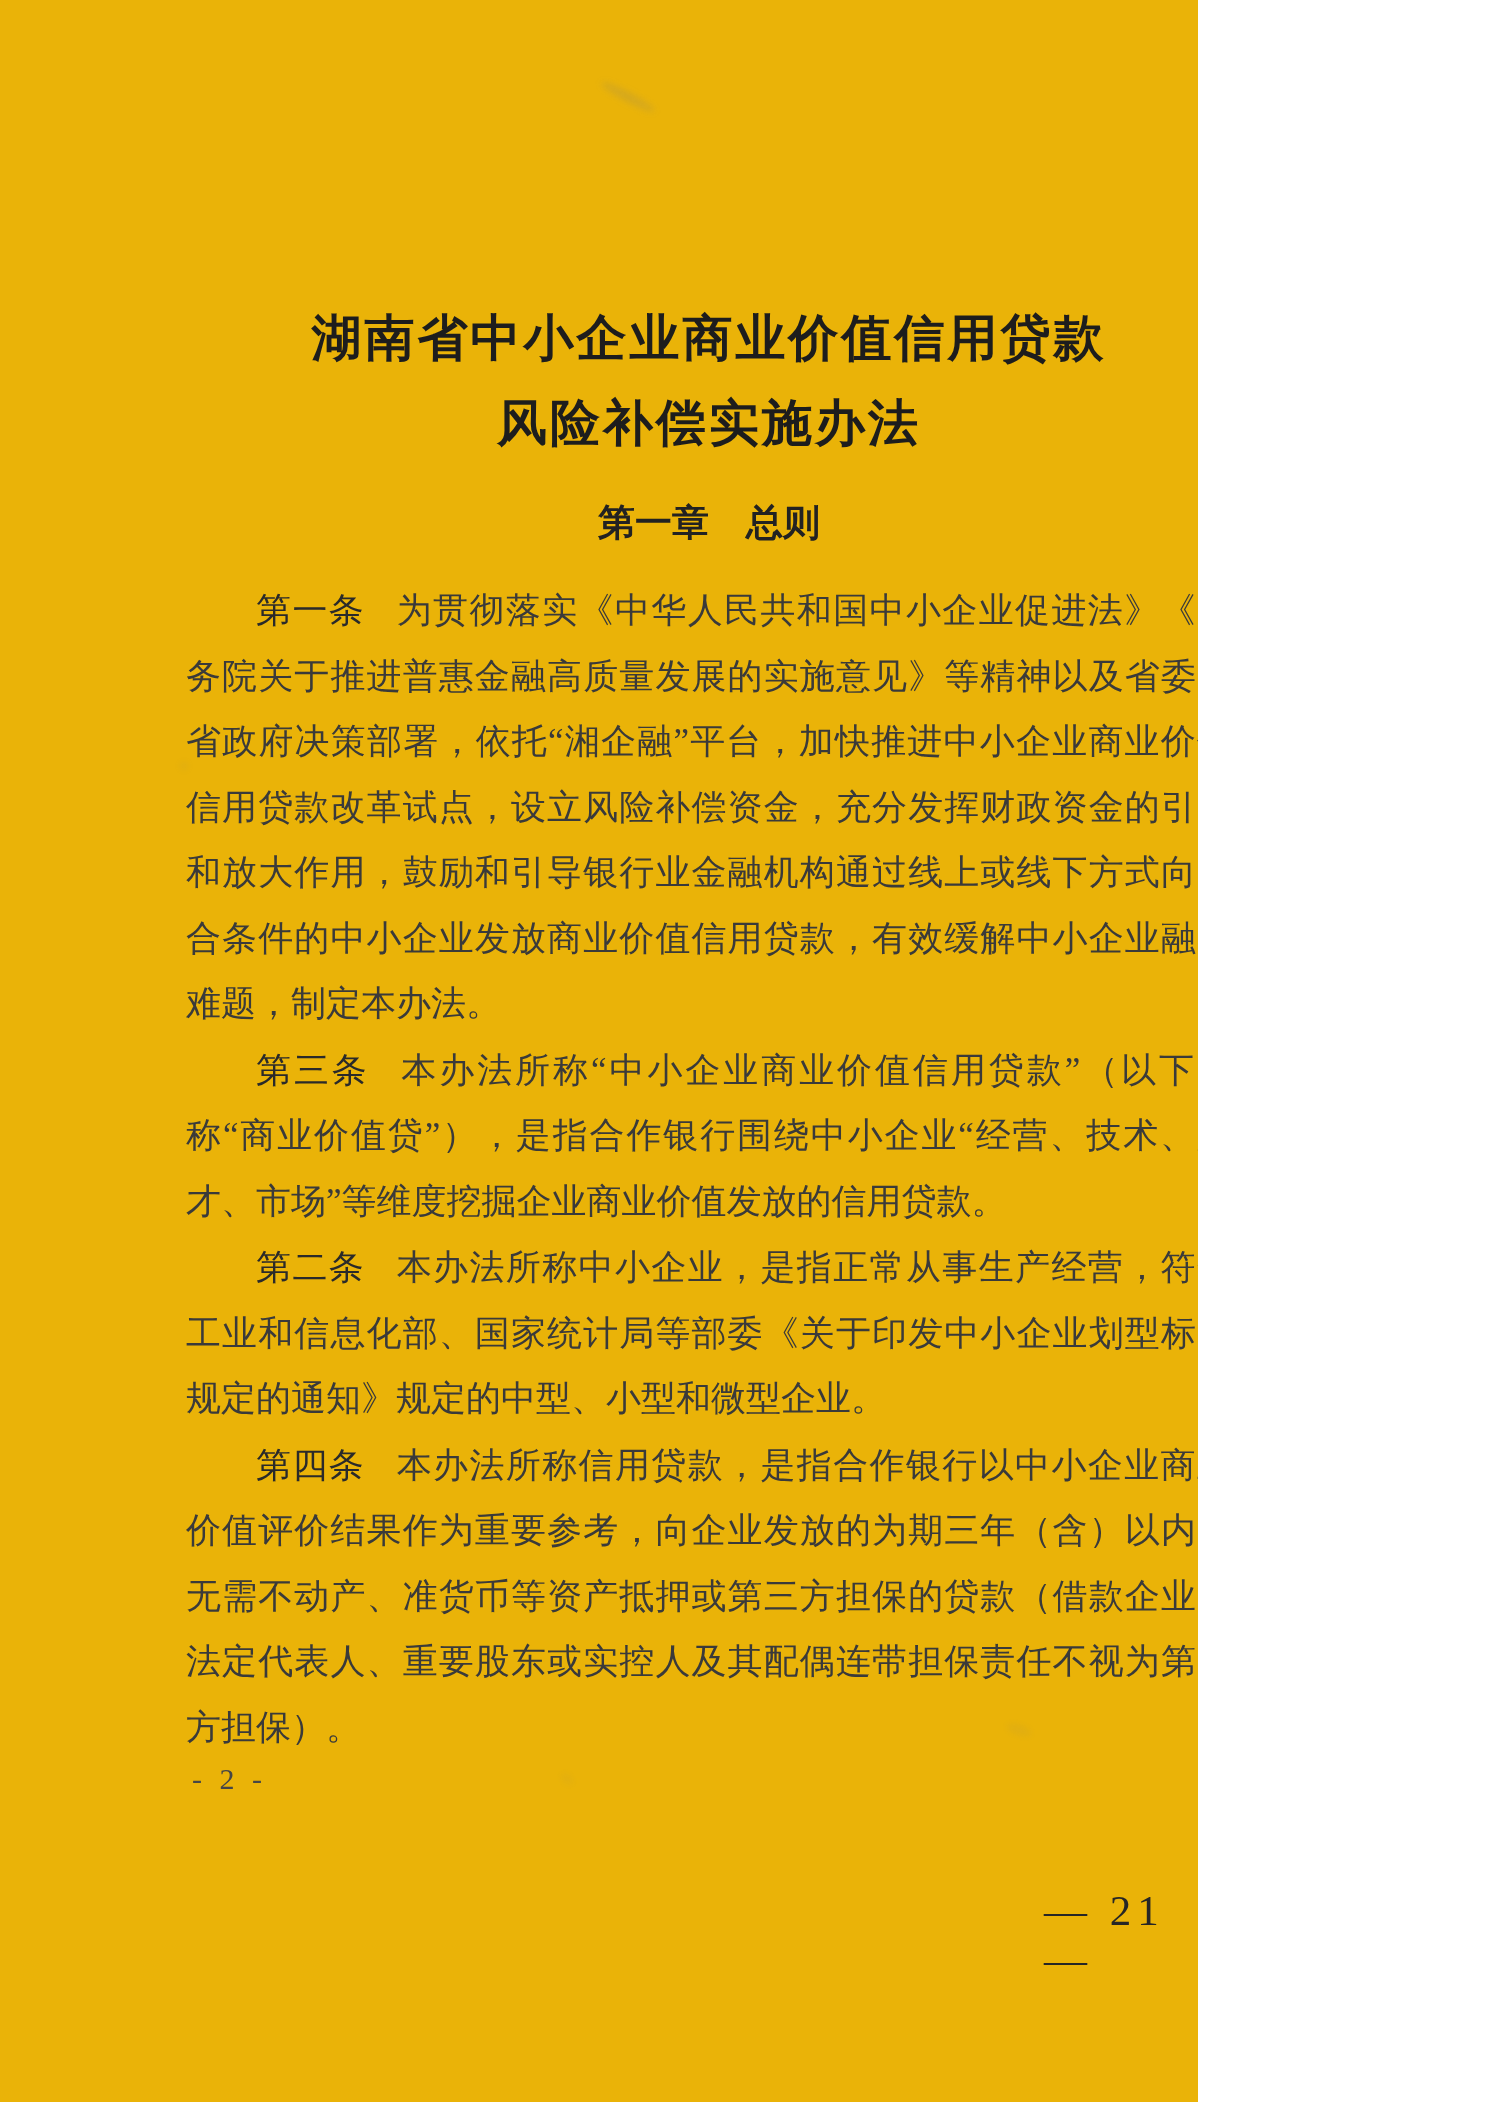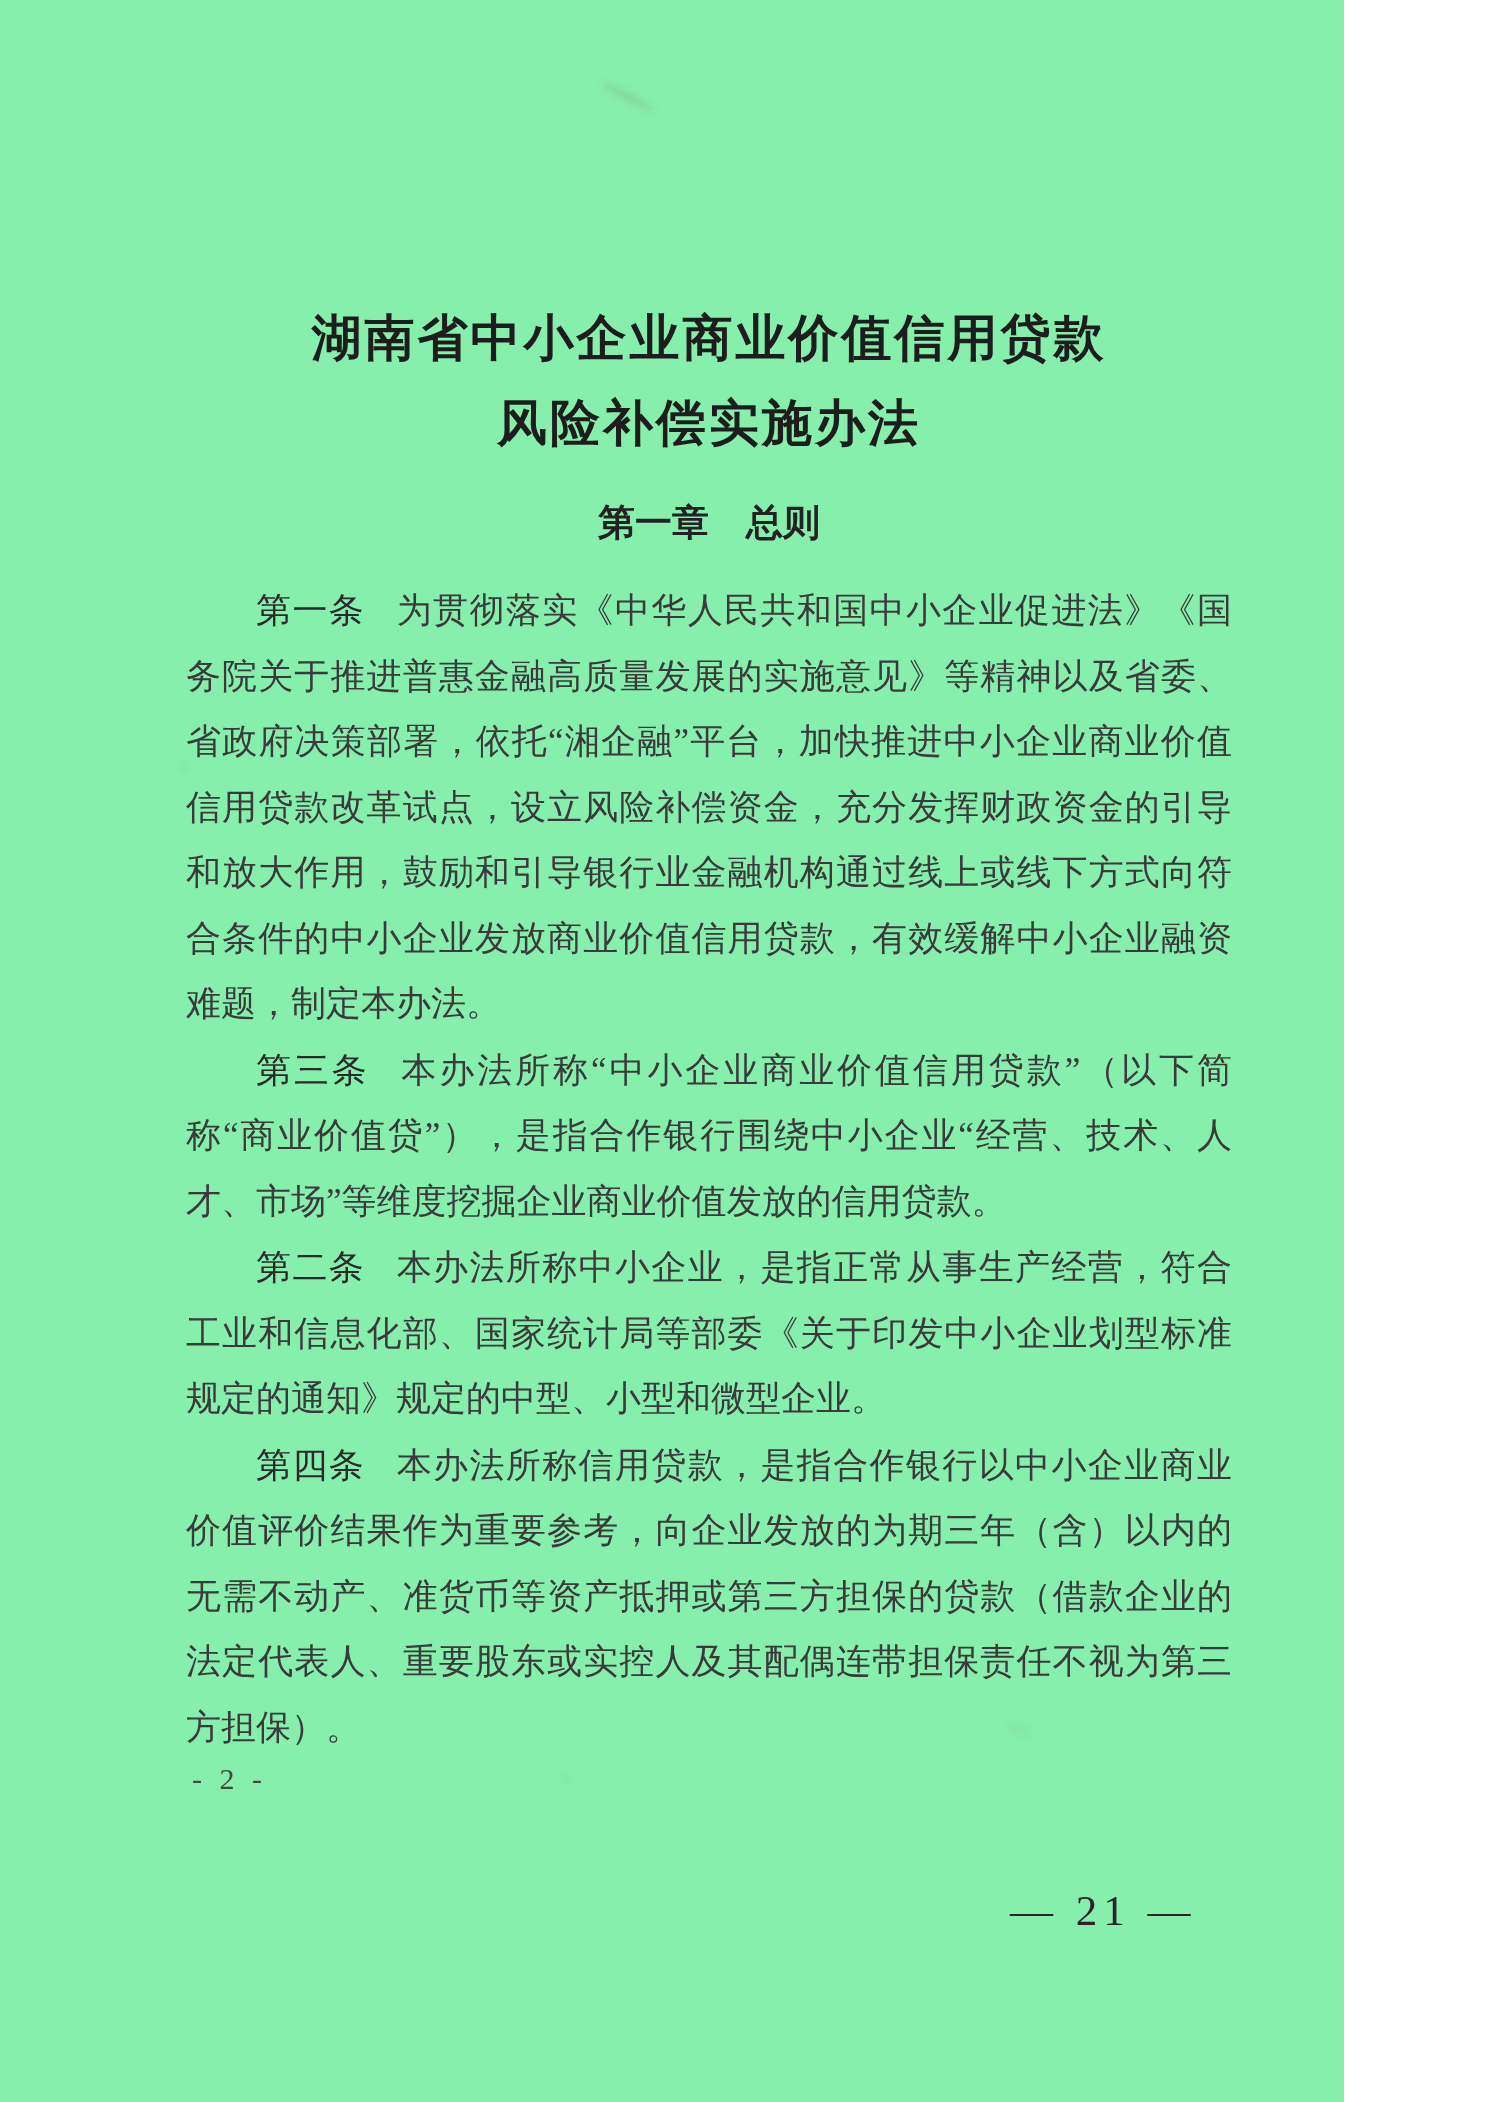--- a/index.html
+++ b/index.html
@@ -2,23 +2,23 @@
 <html><head>
 <meta charset="utf-8">
 <style>
   html, body {
     margin: 0;
     padding: 0;
     background: #ffffff;
   }
   .page {
     position: relative;
-    width: 1344px;
+    width: 1198px;
     height: 2102px;
-    background: #86efac;
+    background: #eab308;
     overflow: hidden;
     font-family: "Liberation Serif", serif;
   }
   
   .artifact {
     position: absolute;
     background: rgba(120,120,120,0.18);
     filter: blur(3px);
     border-radius: 50%;
   }
@@ -76,21 +76,21 @@
     position: absolute;
     left: 192px;
     top: 1762px;
     font-size: 30px;
     letter-spacing: 5px;
     color: #464646;
     font-family: "Liberation Serif", serif;
   }
   .page-number {
     position: absolute;
-    left: 1010px;
+    left: 1044px;
     top: 1886px;
     font-size: 43px;
     letter-spacing: 6px;
     color: #262626;
     font-family: "Liberation Serif", serif;
   }
 </style>
 </head>
 <body>
 

